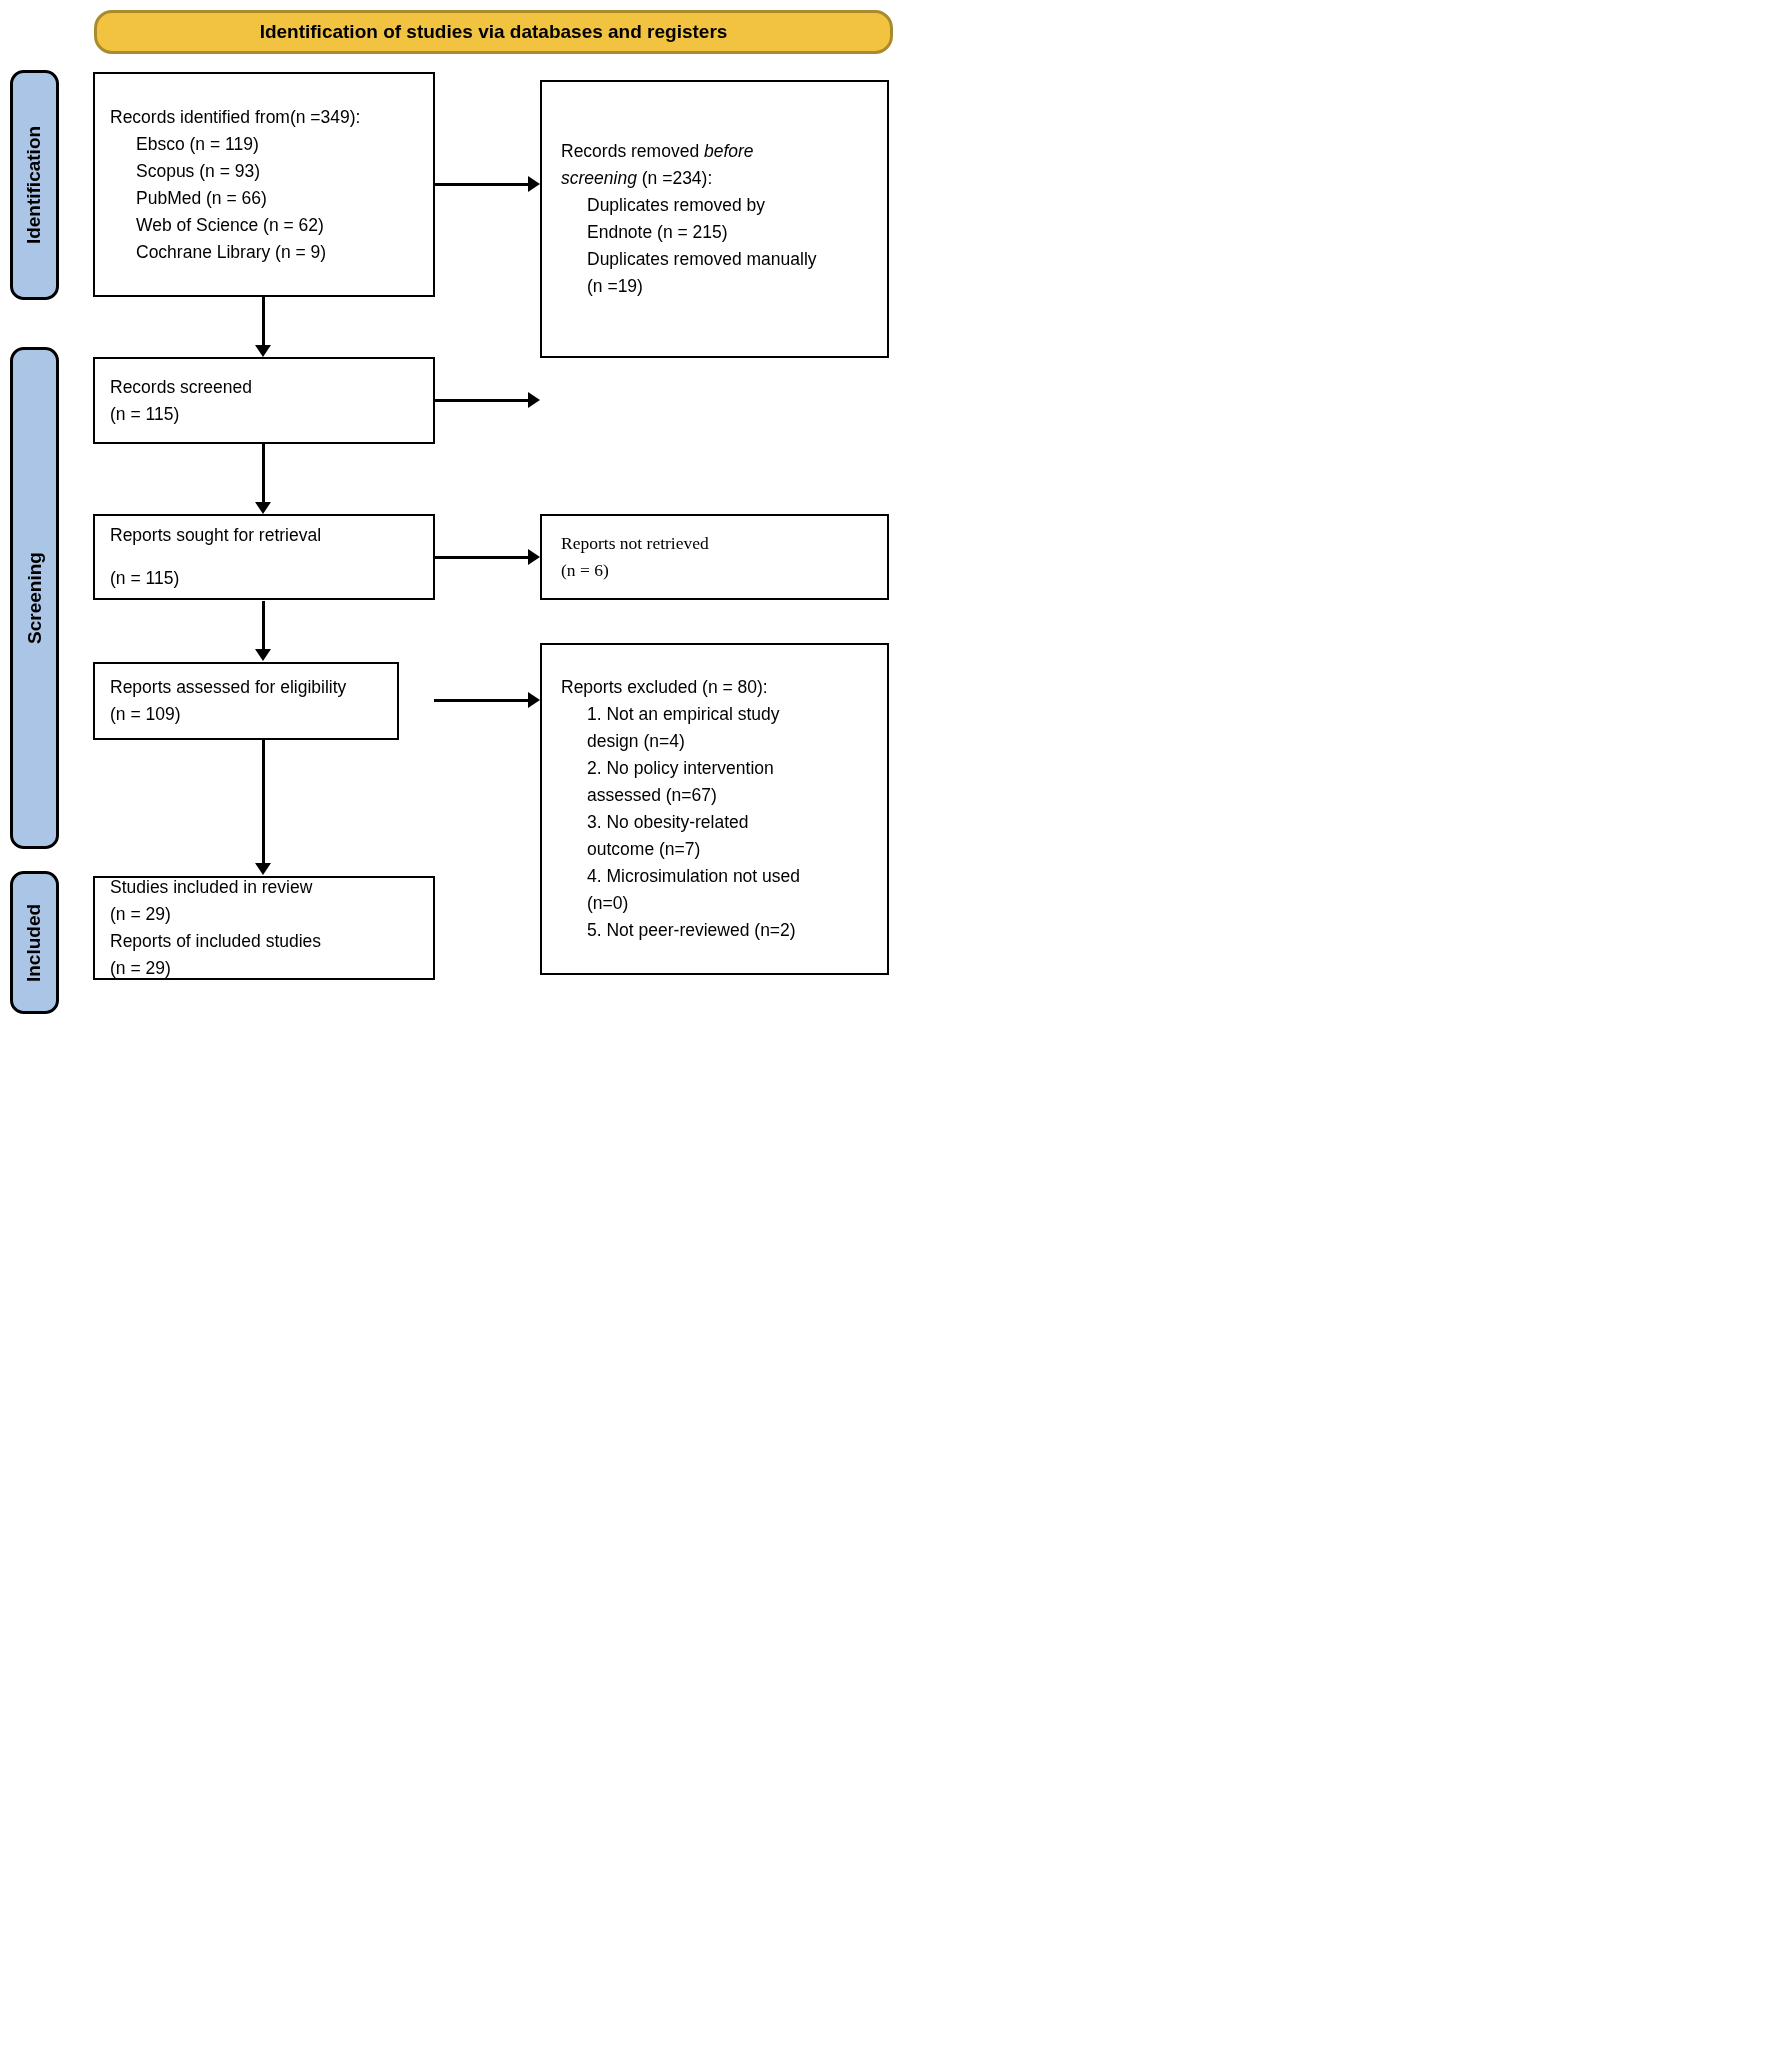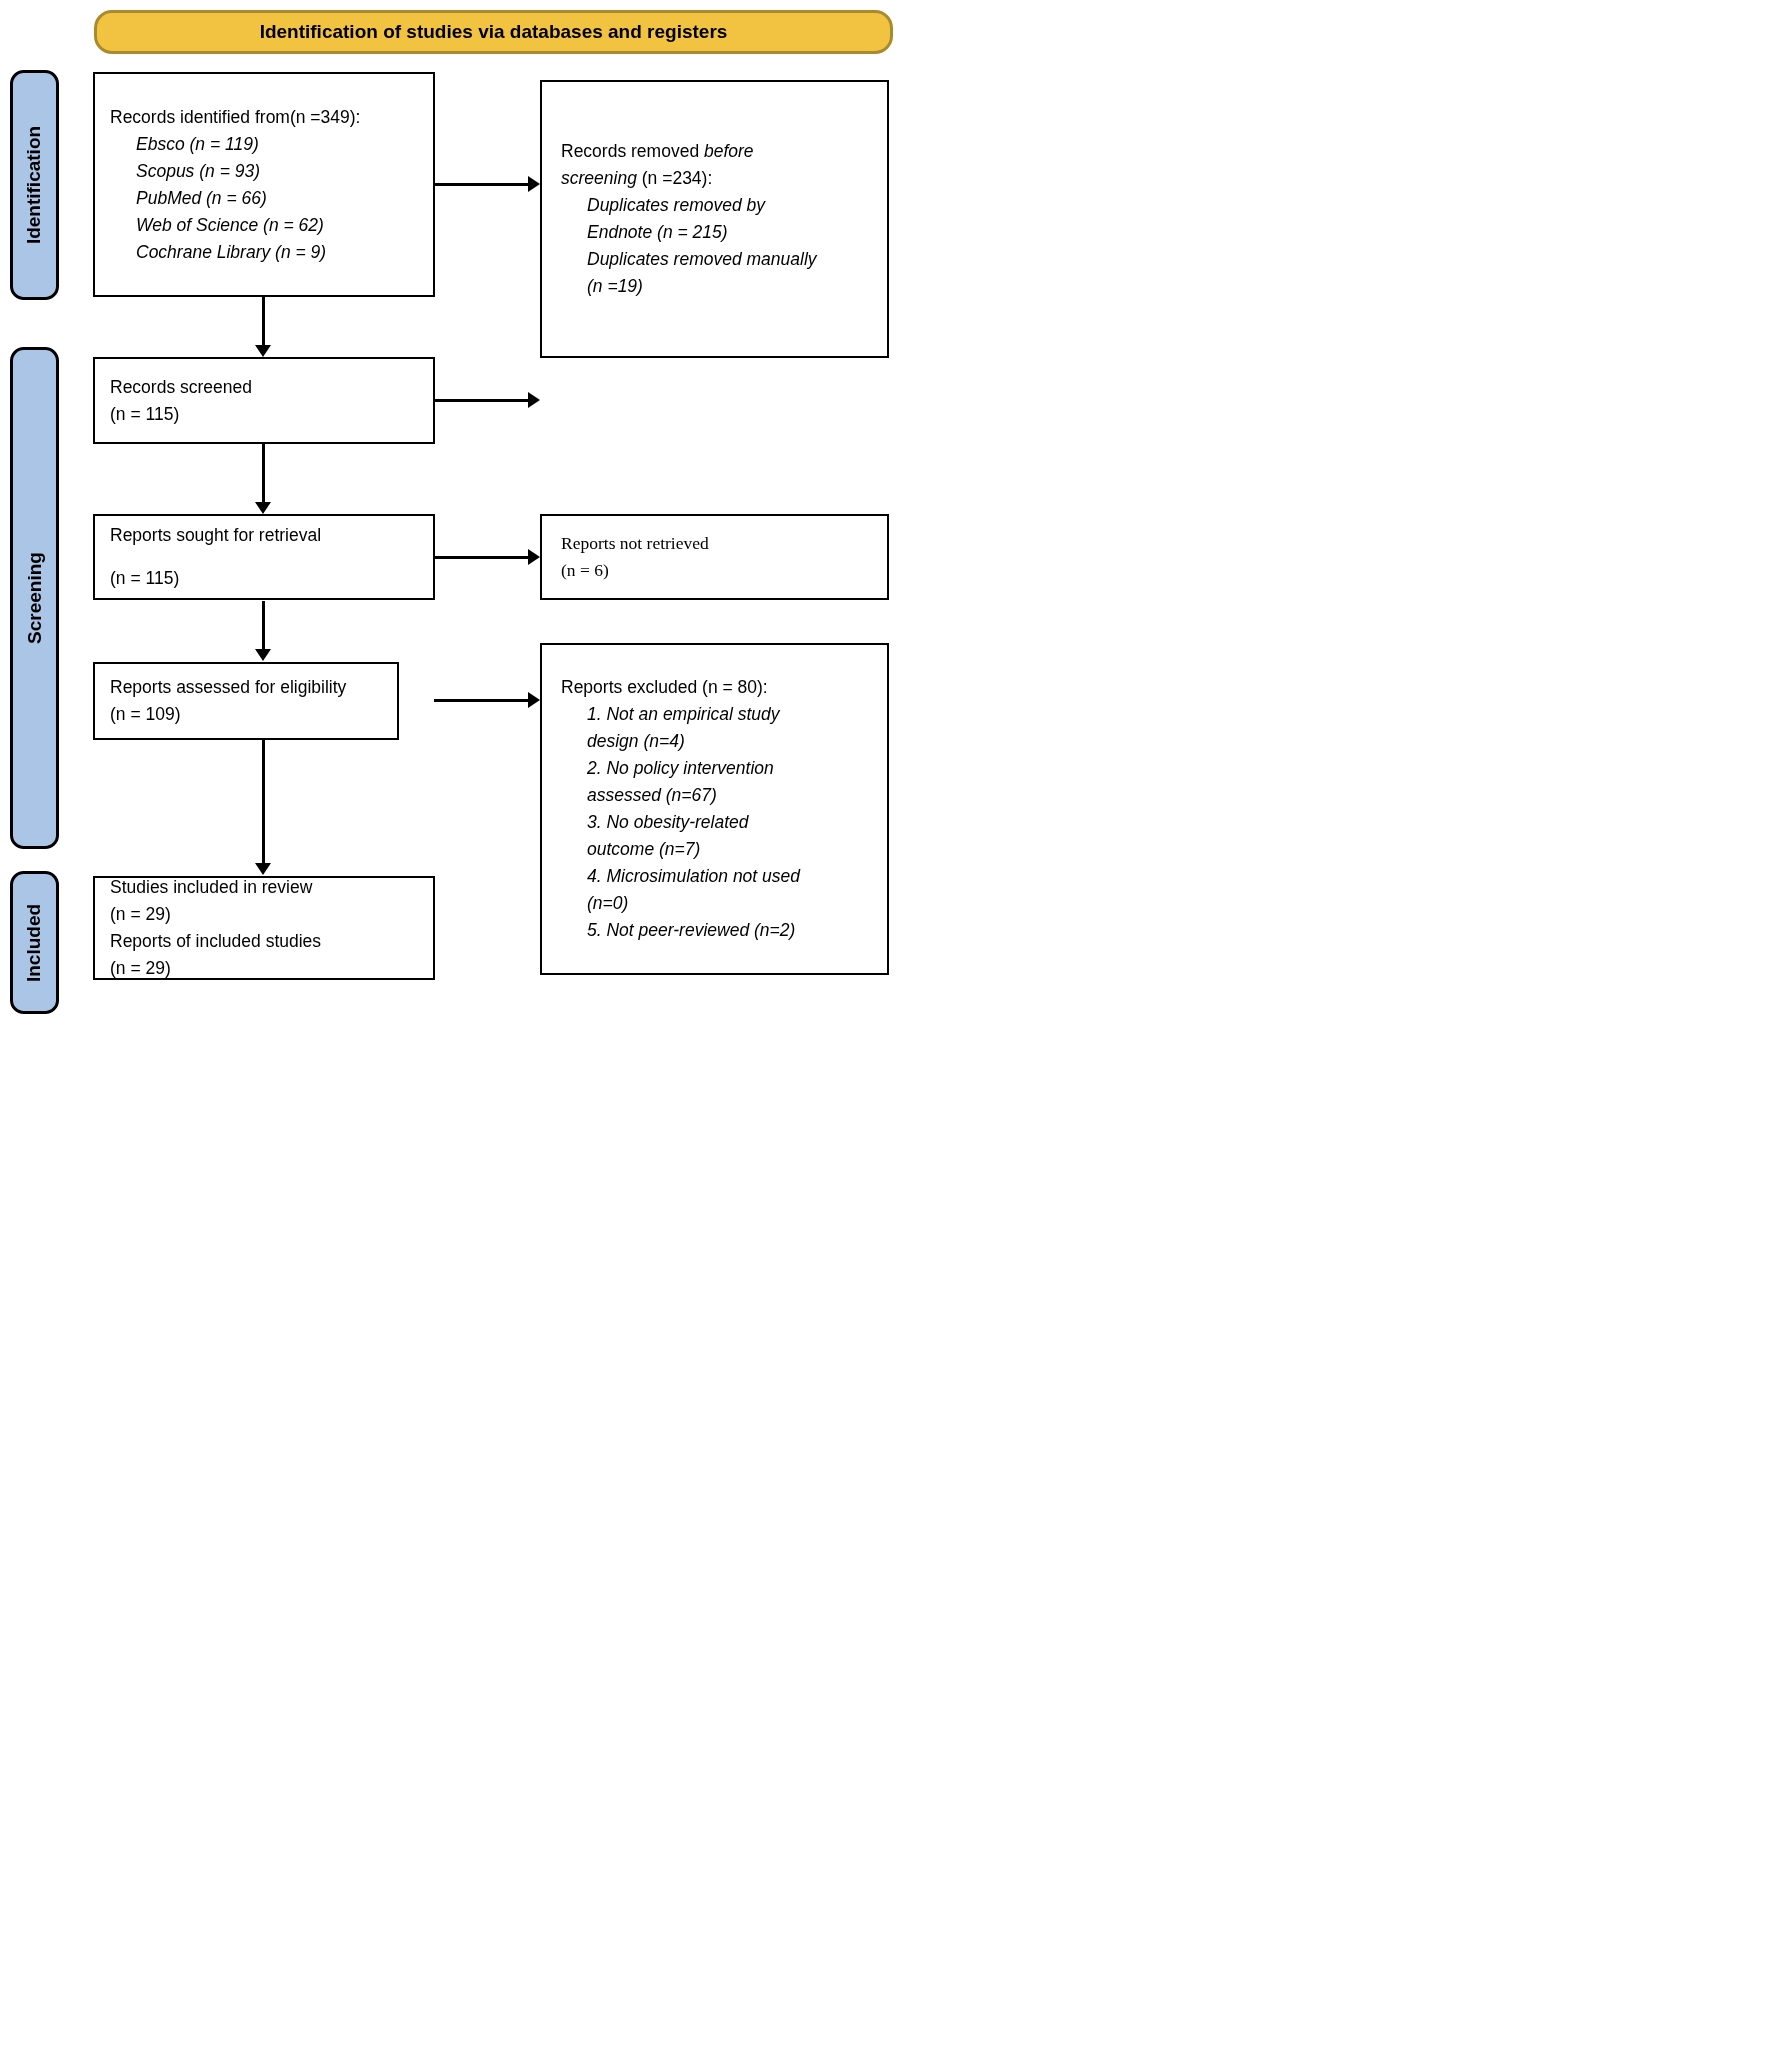--- a/index.html
+++ b/index.html
@@ -48,21 +48,21 @@
   .fbox{
     position:absolute;
     background:#fff;
     border:2.5px solid #000;
     display:flex; flex-direction:column; justify-content:center;
     font-size:17.5px; line-height:27px;
     padding-left:15px; padding-right:10px;
   }
   .fbox.right{padding-left:19px;}
   .fbox .line{white-space:nowrap;}
-  .fbox .line.indent{margin-left:26px;font-style:italic;}
+  .fbox .line.indent{margin-left:26px;}
   .fbox .it{font-style:italic;}
 
   .b-records_identified{left:93px; top:72px;  width:342px; height:225px;}
   .b-records_removed  {left:540px; top:80px;  width:349px; height:278px;}
   .b-records_screened {left:93px; top:357px;  width:342px; height:87px;}
   .b-records_excluded {left:540px; top:357px;  width:349px; height:87px;}
   .b-reports_sought   {left:93px; top:514px;  width:342px; height:86px;gap:16px;}
   .b-reports_not_retrieved{left:540px; top:514px; width:349px; height:86px;font-family:Liberation Serif, serif;}
   .b-reports_assessed {left:93px; top:662px; width:306px; height:78px;}
   .b-reports_excluded {left:540px; top:643px; width:349px; height:332px;}

